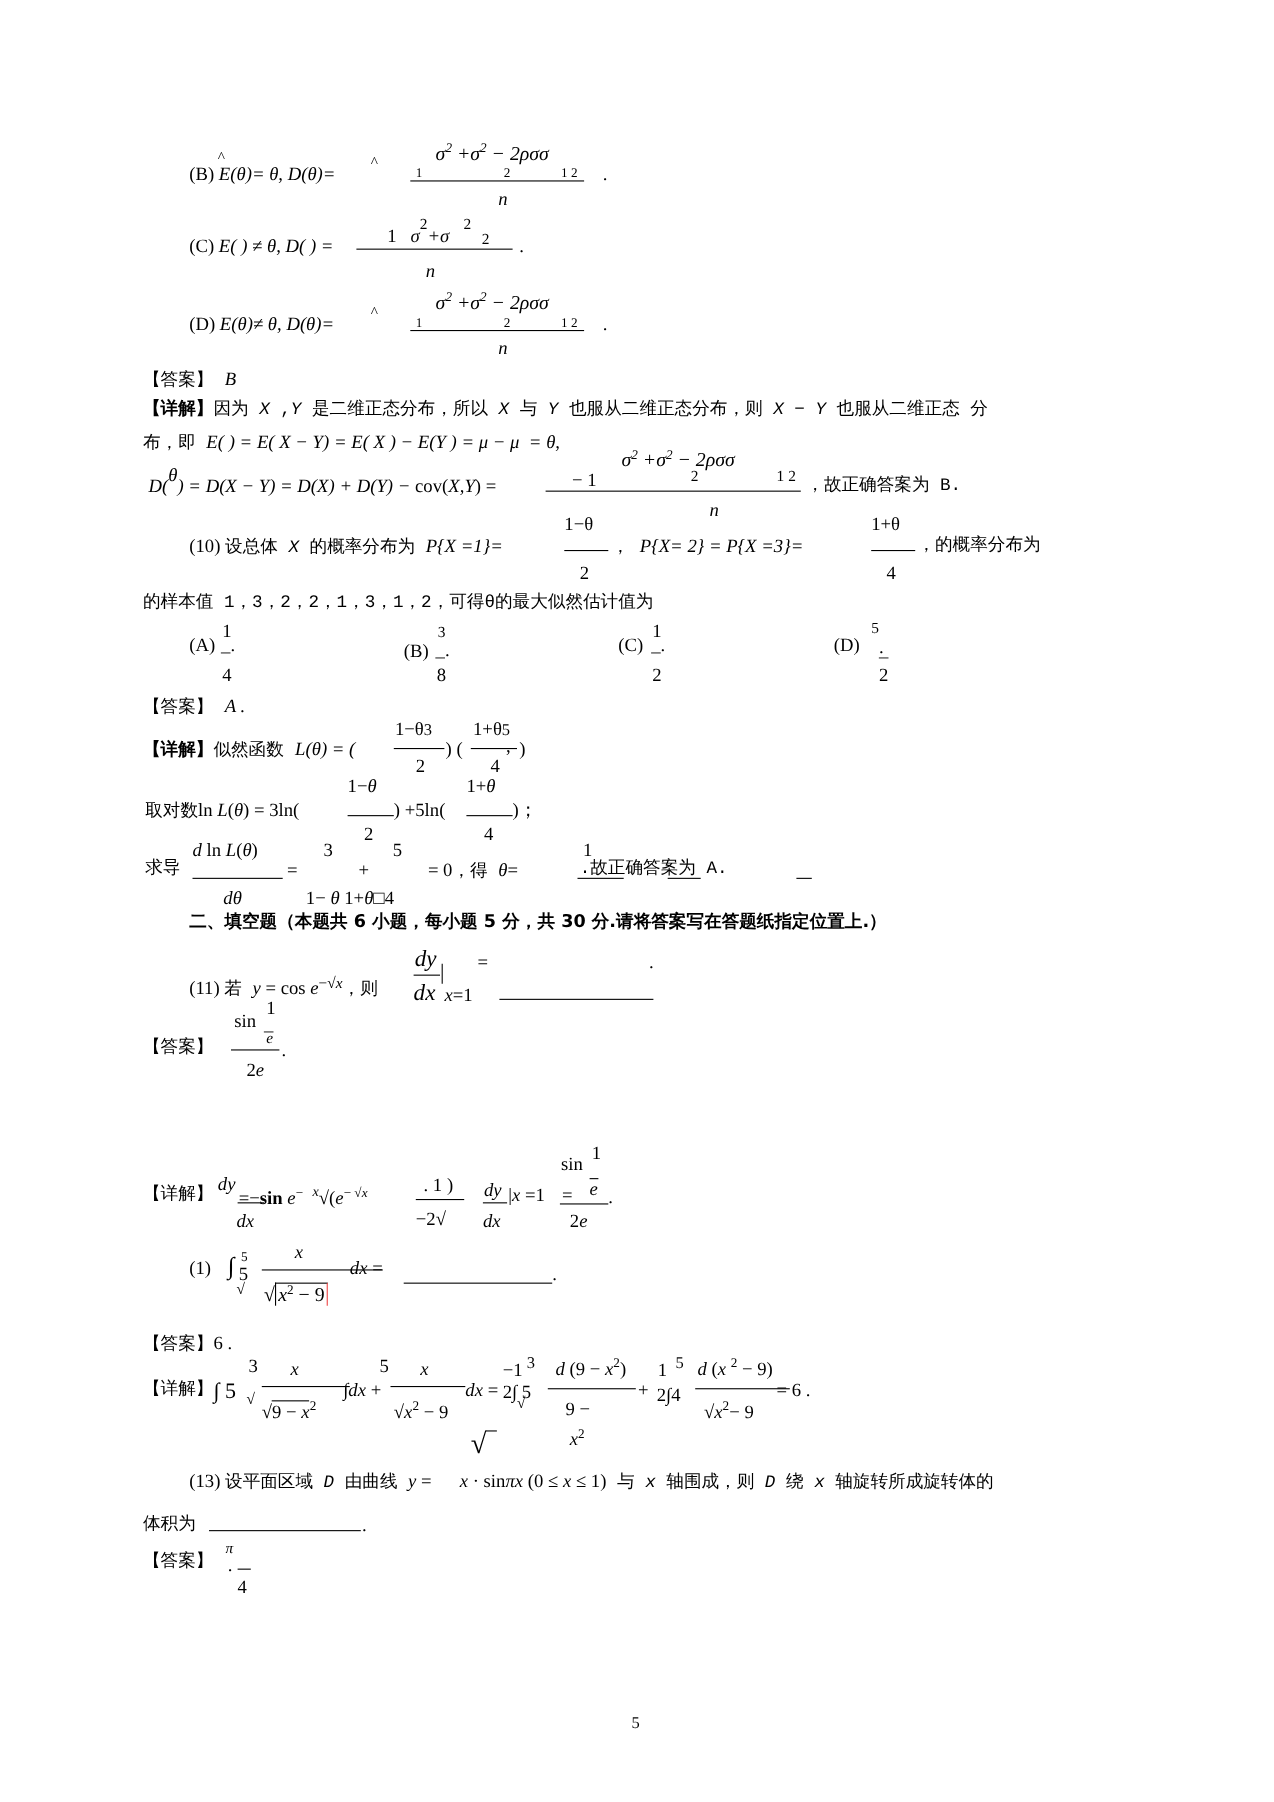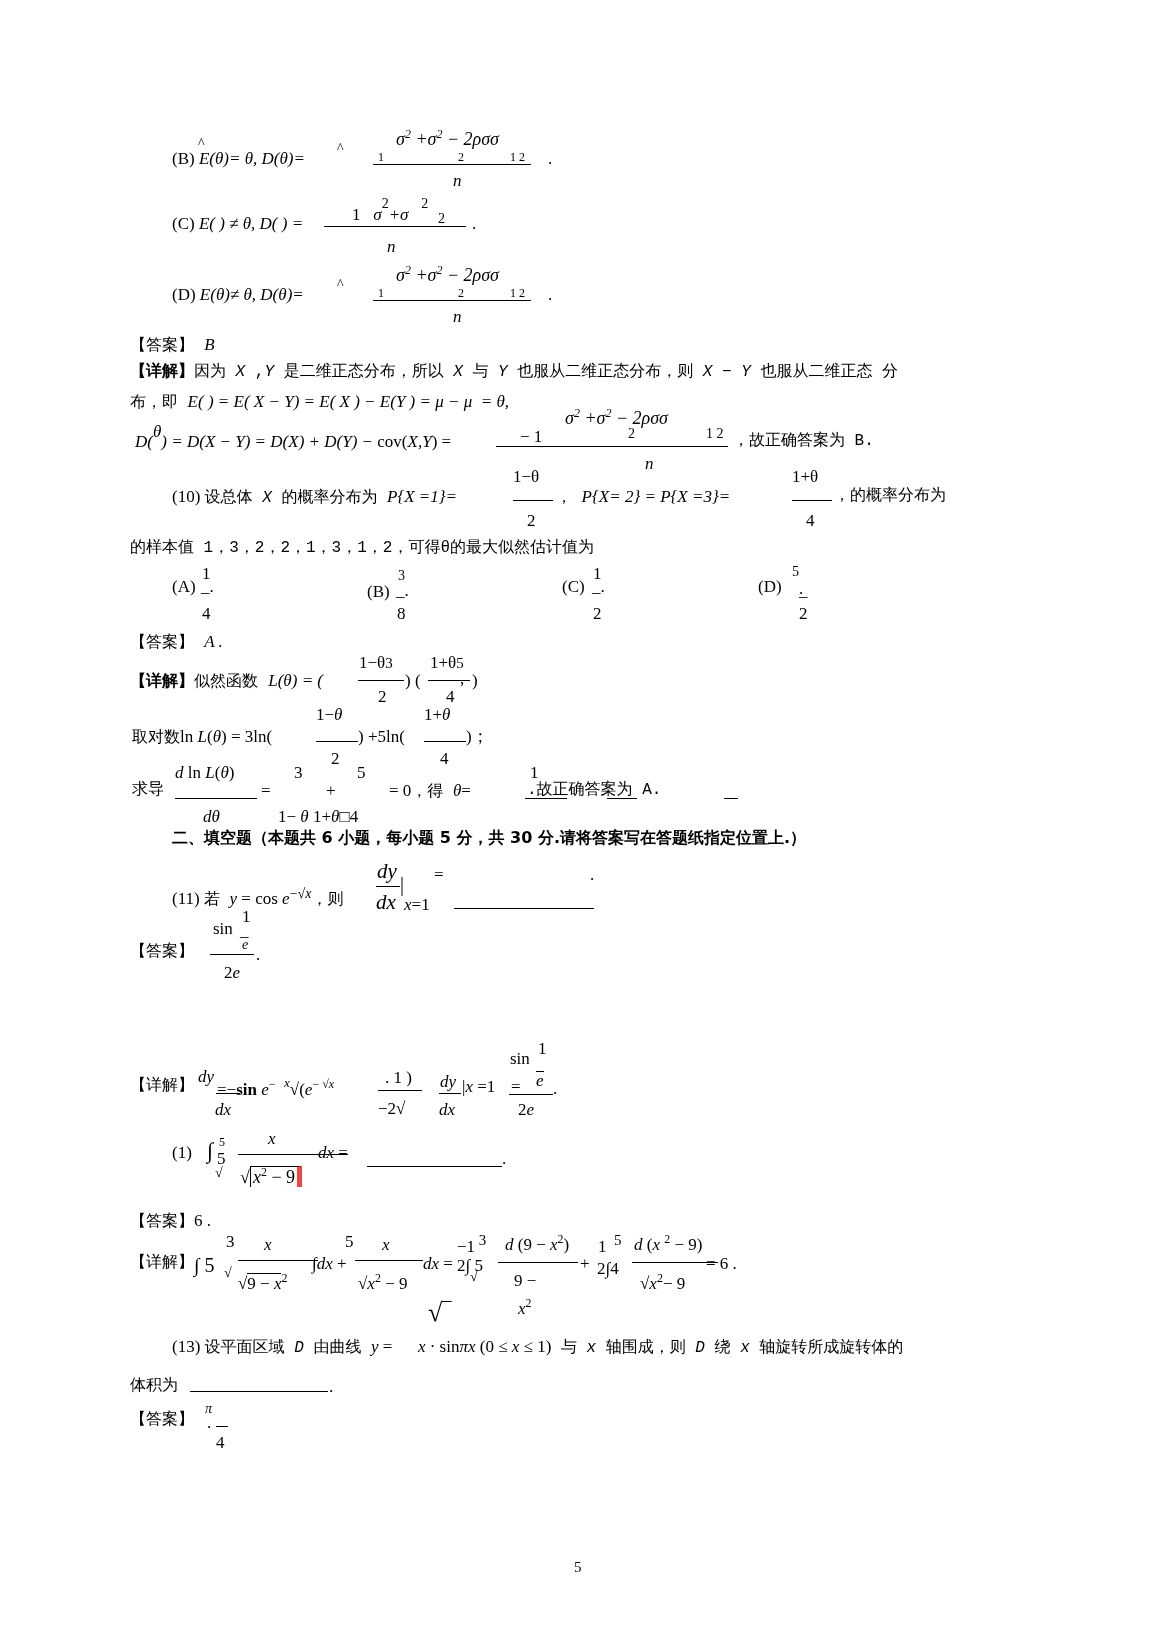--- a/index.html
+++ b/index.html
@@ -205,21 +205,21 @@
 
 <div class="abs" style="left:172px;top:1144px;">
   <span>(1)</span>
 </div>
 <div class="abs" style="left:207px;top:1140px;font-size:22px;">∫</div>
 <div class="abs sub" style="left:219px;top:1136px;">5</div>
 <div class="abs" style="left:217px;top:1150px;">5</div>
 <div class="abs sm" style="left:215px;top:1166px;">√</div>
 <div class="abs it" style="left:268px;top:1130px;">x</div>
 <div class="frac-line" style="left:238px;top:1154px;width:110px;"></div>
-<div class="abs" style="left:240px;top:1166px;font-size:18px;">√<span style="border-top:1.3px solid #000;border-left:1px solid #000;border-right:5px solid #ef4444;padding:0 2px;"><i>x</i><sup style="font-size:12px">2</sup> − 9</span></div>
+<div class="abs" style="left:240px;top:1166px;font-size:18px;">√<span style="border-top:1.3px solid #000;border-left:1px solid #000;border-right:1px solid #ef4444;padding:0 2px;"><i>x</i><sup style="font-size:12px">2</sup> − 9</span></div>
 <div class="abs" style="left:318px;top:1144px;"><i>dx</i> =</div>
 <div class="frac-line" style="left:367px;top:1166px;width:135px;"></div>
 <div class="abs" style="left:502px;top:1150px;">.</div>
 
 <div class="abs" style="left:130px;top:1212px;">
   <span class="cn">【答案】</span><span>6 .</span>
 </div>
 
 <div class="abs cn" style="left:130px;top:1255px;">【详解】</div>
 <div class="abs" style="left:194px;top:1255px;font-size:20px;">∫ 5</div>

